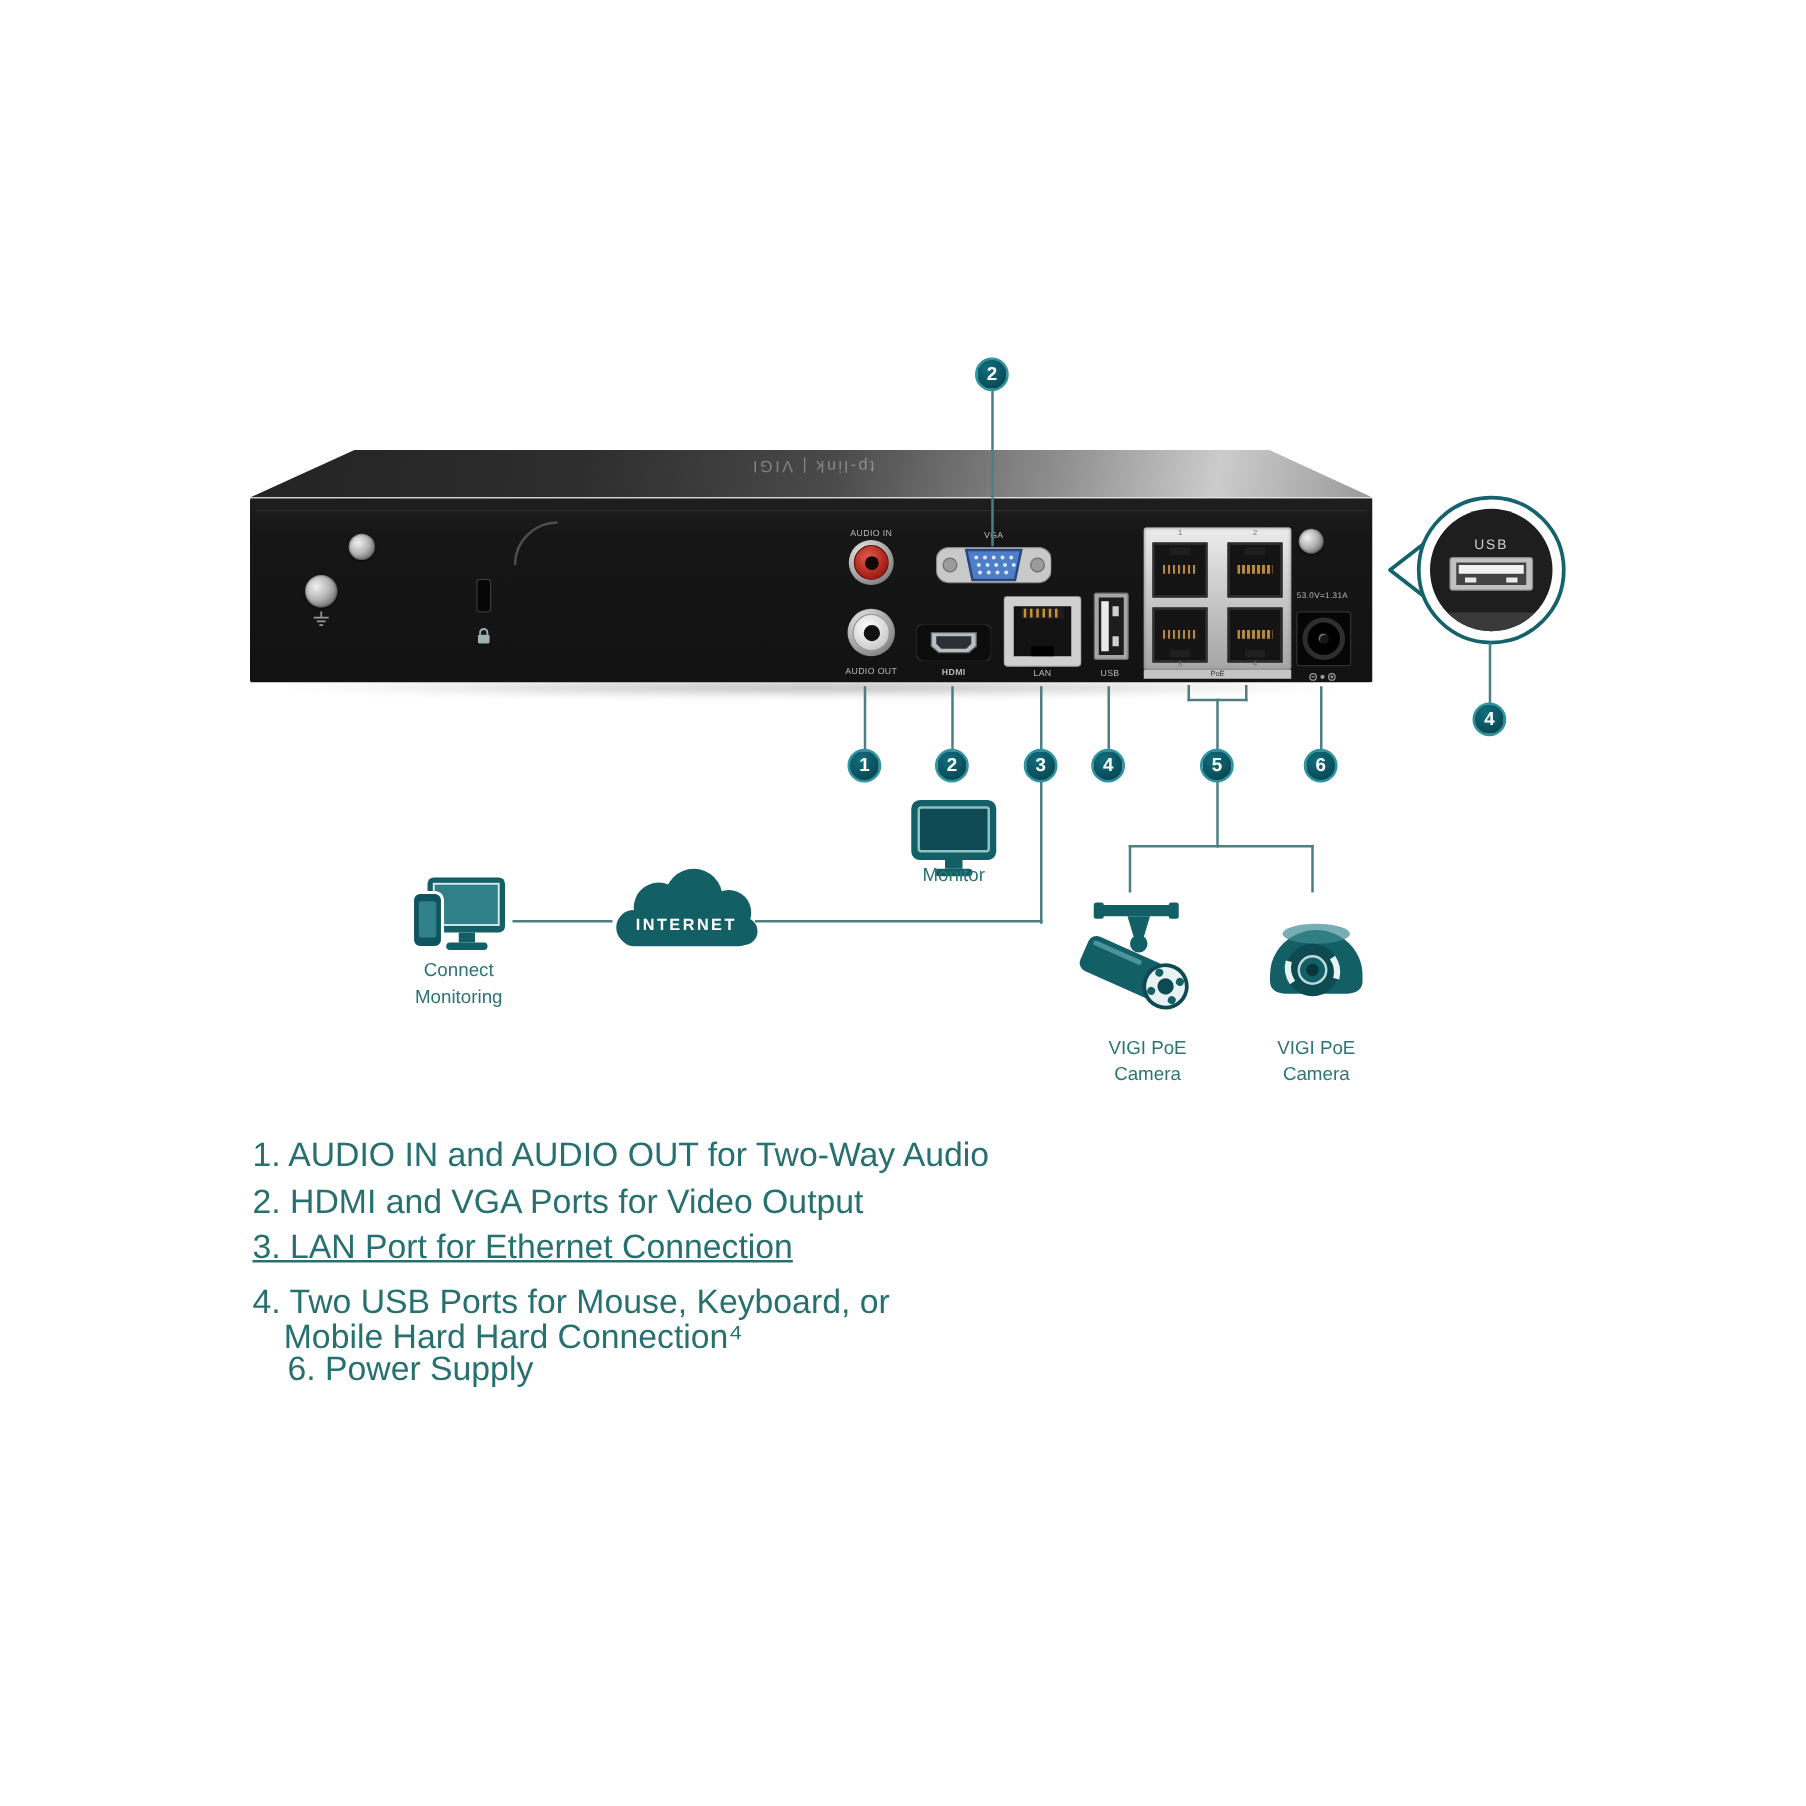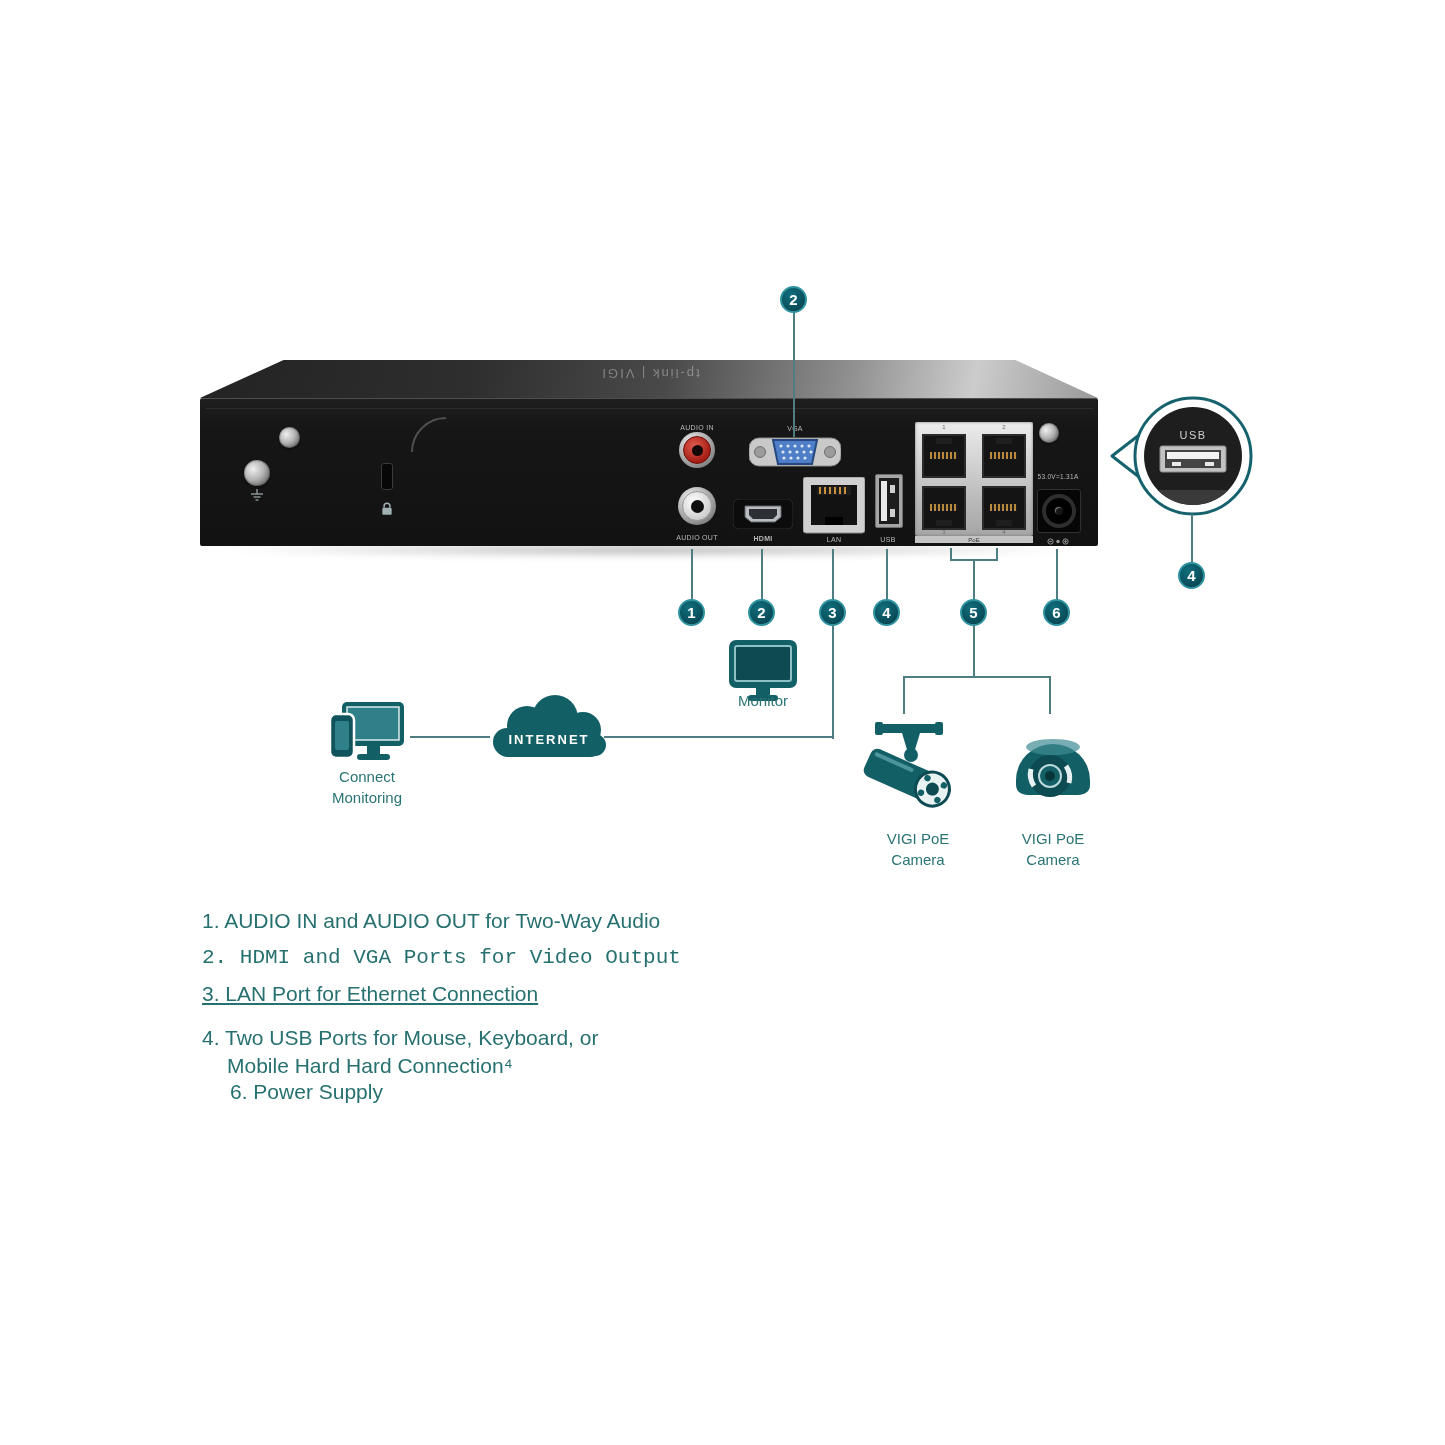--- a/index.html
+++ b/index.html
@@ -47,21 +47,21 @@
              background:repeating-linear-gradient(90deg,#b8893c 0 2px,#1a1a1a 2px 4px);}
   .rj45-latch{position:absolute;left:12px;bottom:2px;width:16px;height:6px;background:#1f1f1f;}
   .pwr-jack{position:absolute;left:1037px;top:489px;width:42px;height:42px;background:#060606;
             border:1px solid #303030;border-radius:3px;display:flex;align-items:center;justify-content:center;}
   .pwr-ring{width:26px;height:26px;border-radius:50%;background:#000;border:4px solid #2e2e2e;
             display:flex;align-items:center;justify-content:center;}
   .pwr-pin{width:7px;height:7px;border-radius:50%;background:#151515;box-shadow:-1px -1px 1px rgba(255,255,255,.5);}
   
   .dlabel{position:absolute;color:#2b7474;font-size:15px;text-align:left;transform:translateX(-50%);white-space:nowrap;}
   
-  .legend-line{position:absolute;color:#277070;font-size:21px;white-space:nowrap;}
+  .legend-line{position:absolute;color:#277070;font-size:27px;white-space:nowrap;}
   svg text{font-family:"Liberation Sans",sans-serif;}
 </style>
 </head>
 <body>
 
 <div class="canvas">
 
   <div class="device-shadow"></div>
   <div class="top-face"></div>
   <div class="top-logo">tp-link | VIGI</div>
@@ -305,19 +305,19 @@
     <circle cx="42" cy="54" r="21" fill="#0d4a52"></circle>
     <path d="M26 64 a21 21 0 0 1 -3 -17" stroke="#e9f2f2" stroke-width="5" fill="none"></path>
     <path d="M58 44 a21 21 0 0 1 3 17" stroke="#e9f2f2" stroke-width="5" fill="none"></path>
     <circle cx="42" cy="54" r="11" fill="#135f66" stroke="#bcd9db" stroke-width="2"></circle>
     <circle cx="42" cy="54" r="5" fill="#08343b"></circle>
   </svg>
   <div class="dlabel" style="left:1053px;top:830px;">VIGI PoE</div>
   <div class="dlabel" style="left:1053px;top:851px;">Camera</div>
 
   <div class="legend-line" style="left:202px;top:909px;">1. AUDIO IN and AUDIO OUT for Two-Way Audio</div>
-  <div class="legend-line" style="left:202px;top:946px;font-family:Liberation Mono, monospace;">2. HDMI and VGA Ports for Video Output</div>
+  <div class="legend-line" style="left:202px;top:946px;">2. HDMI and VGA Ports for Video Output</div>
   <div class="legend-line" style="left:202px;top:982px;text-decoration:underline;">3. LAN Port for Ethernet Connection</div>
   <div class="legend-line" style="left:202px;top:1026px;text-align:center;">4. Two USB Ports for Mouse, Keyboard, or</div>
   <div class="legend-line" style="left:227px;top:1054px;">Mobile Hard Hard Connection⁴</div>
   <div class="legend-line" style="left:202px;top:1080px;margin-left:28px;">6. Power Supply</div>
 
 </div>
 
 </body></html>

